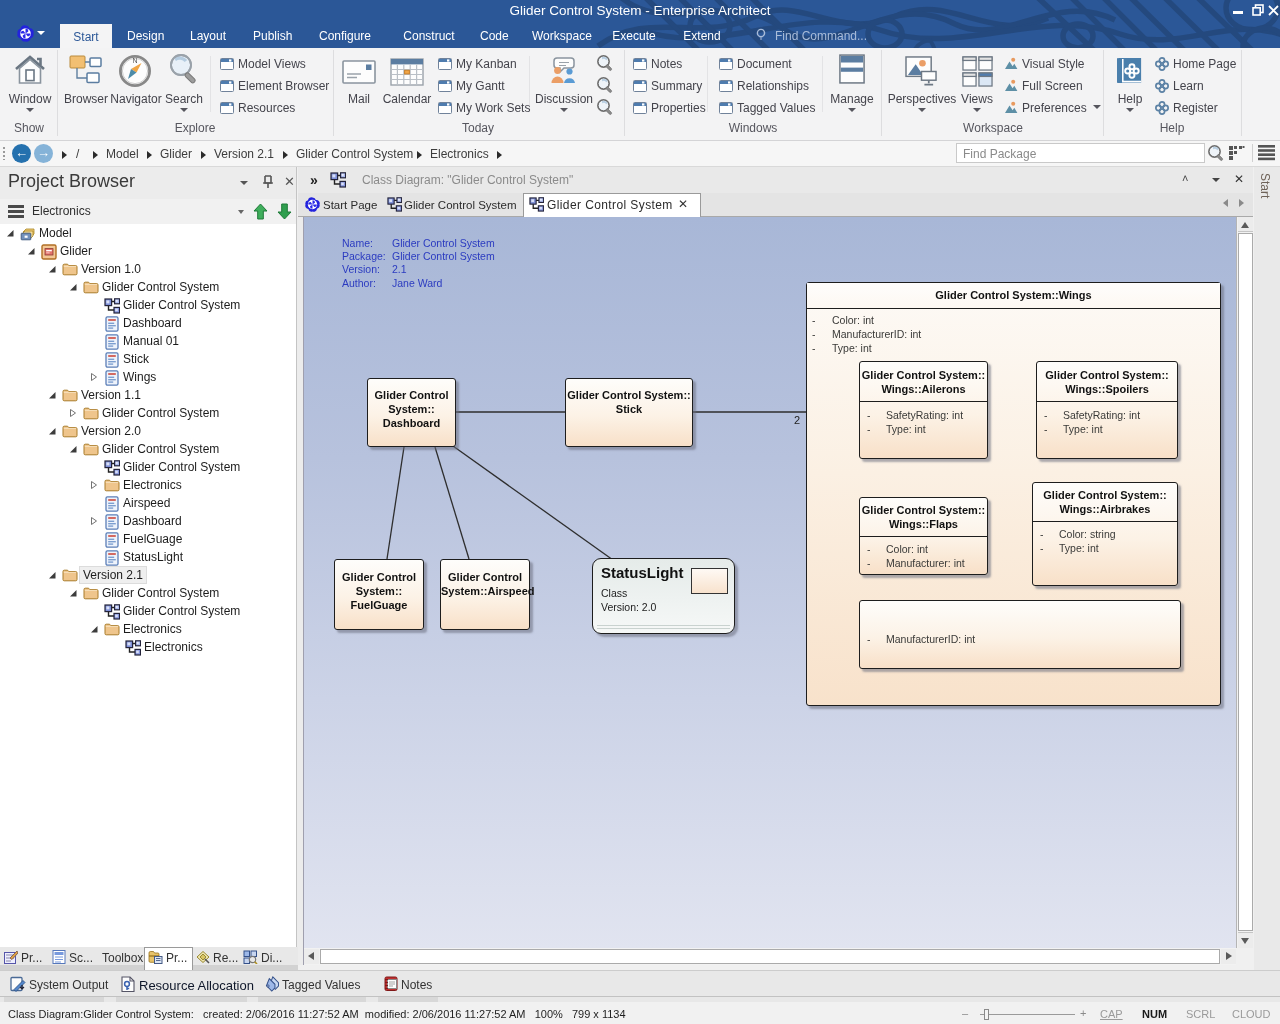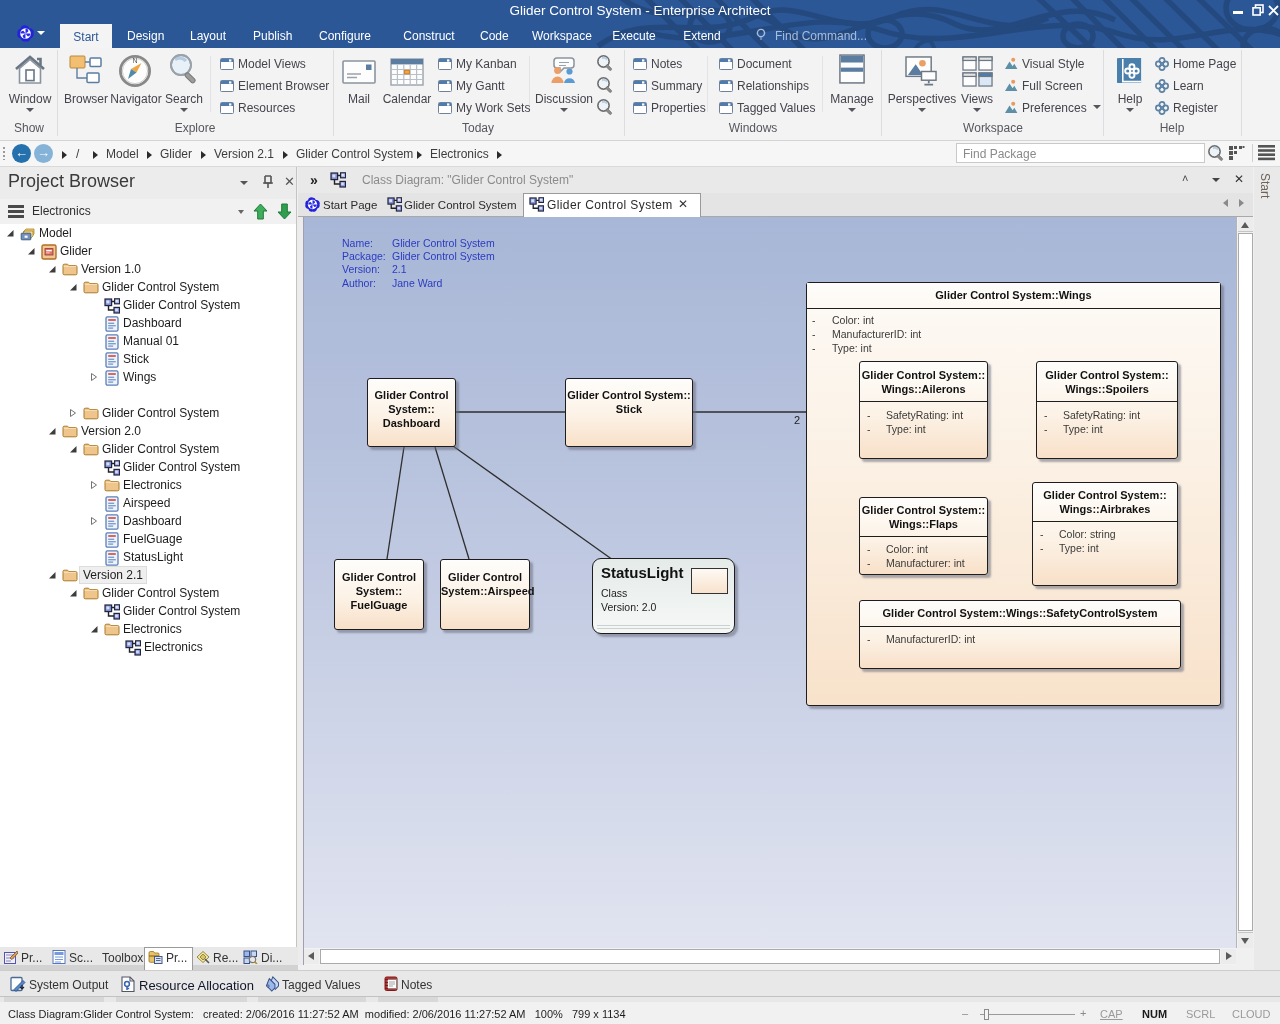--- a/index.html
+++ b/index.html
@@ -542,20 +542,29 @@
           <span style="position:absolute;left:123px;top:0;">Stick</span>
         </div>
     <div class="trow" style="left:0;top:144px;width:296px;">
           <svg class="abs" style="left:89px;top:4px" width="10" height="10">
             <use href="#i-col"></use>
           </svg>
           <svg class="abs" style="left:104px;top:2px" width="16" height="16">
             <use href="#i-class"></use>
           </svg>
           <span style="position:absolute;left:123px;top:0;">Wings</span>
+        </div>
+    <div class="trow" style="left:0;top:162px;width:296px;">
+          <svg class="abs" style="left:47px;top:4px" width="10" height="10">
+            <use href="#i-exp"></use>
+          </svg>
+          <svg class="abs" style="left:62px;top:2px" width="16" height="14">
+            <use href="#i-folder"></use>
+          </svg>
+          <span style="position:absolute;left:81px;top:0;">Version 1.1</span>
         </div>
     <div class="trow" style="left:0;top:180px;width:296px;">
           <svg class="abs" style="left:68px;top:4px" width="10" height="10">
             <use href="#i-col"></use>
           </svg>
           <svg class="abs" style="left:83px;top:2px" width="16" height="14">
             <use href="#i-folder"></use>
           </svg>
           <span style="position:absolute;left:102px;top:0;">Glider Control System</span>
         </div>
@@ -746,21 +755,20 @@
         <div class="attr" style="left:26px;top:59px;">Manufacturer: int</div>
     </div>
     <div class="node" style="left:733px;top:265px;width:146px;height:104px;">
       <div style="position:absolute;left:0;top:0;width:144px;height:39px;border-bottom:1px solid #1d1d1d;padding-top:5px;line-height:14px;">Glider Control System::<br>Wings::Airbrakes</div>
       <div class="attr" style="left:7px;top:45px;">-</div>
         <div class="attr" style="left:26px;top:45px;">Color: string</div>
       <div class="attr" style="left:7px;top:59px;">-</div>
         <div class="attr" style="left:26px;top:59px;">Type: int</div>
     </div>
     <div class="node" style="left:560px;top:383px;width:322px;height:69px;">
-      <div style="position:absolute;left:0;top:0;width:320px;height:26px;border-bottom:1px solid #1d1d1d;padding-top:6px;">Glider Control System::Wings::SafetyControlSystem</div>
       <div class="attr" style="left:7px;top:32px;">-</div>
         <div class="attr" style="left:26px;top:32px;">ManufacturerID: int</div>
     </div>
   </div>
   <div id="vscroll" style="position:absolute;left:1236px;top:217px;width:17px;height:731px;background:#f2f2f2;border-left:1px solid #b5b5b5;">
     <div style="position:absolute;left:1px;top:0;width:15px;height:15px;background:#ececec;border-bottom:1px solid #c5c5c5;">
         <div style="position:absolute;left:3px;top:5px;width:0;height:0;border-left:4.5px solid transparent;border-right:4.5px solid transparent;border-bottom:6px solid #5a5a5a;"></div>
       </div>
     <div style="position:absolute;left:1px;top:16px;width:15px;height:698px;background:#fff;border:1px solid #aaa;"></div>
     <div style="position:absolute;left:1px;top:715px;width:15px;height:16px;background:#ececec;border-top:1px solid #c5c5c5;">

